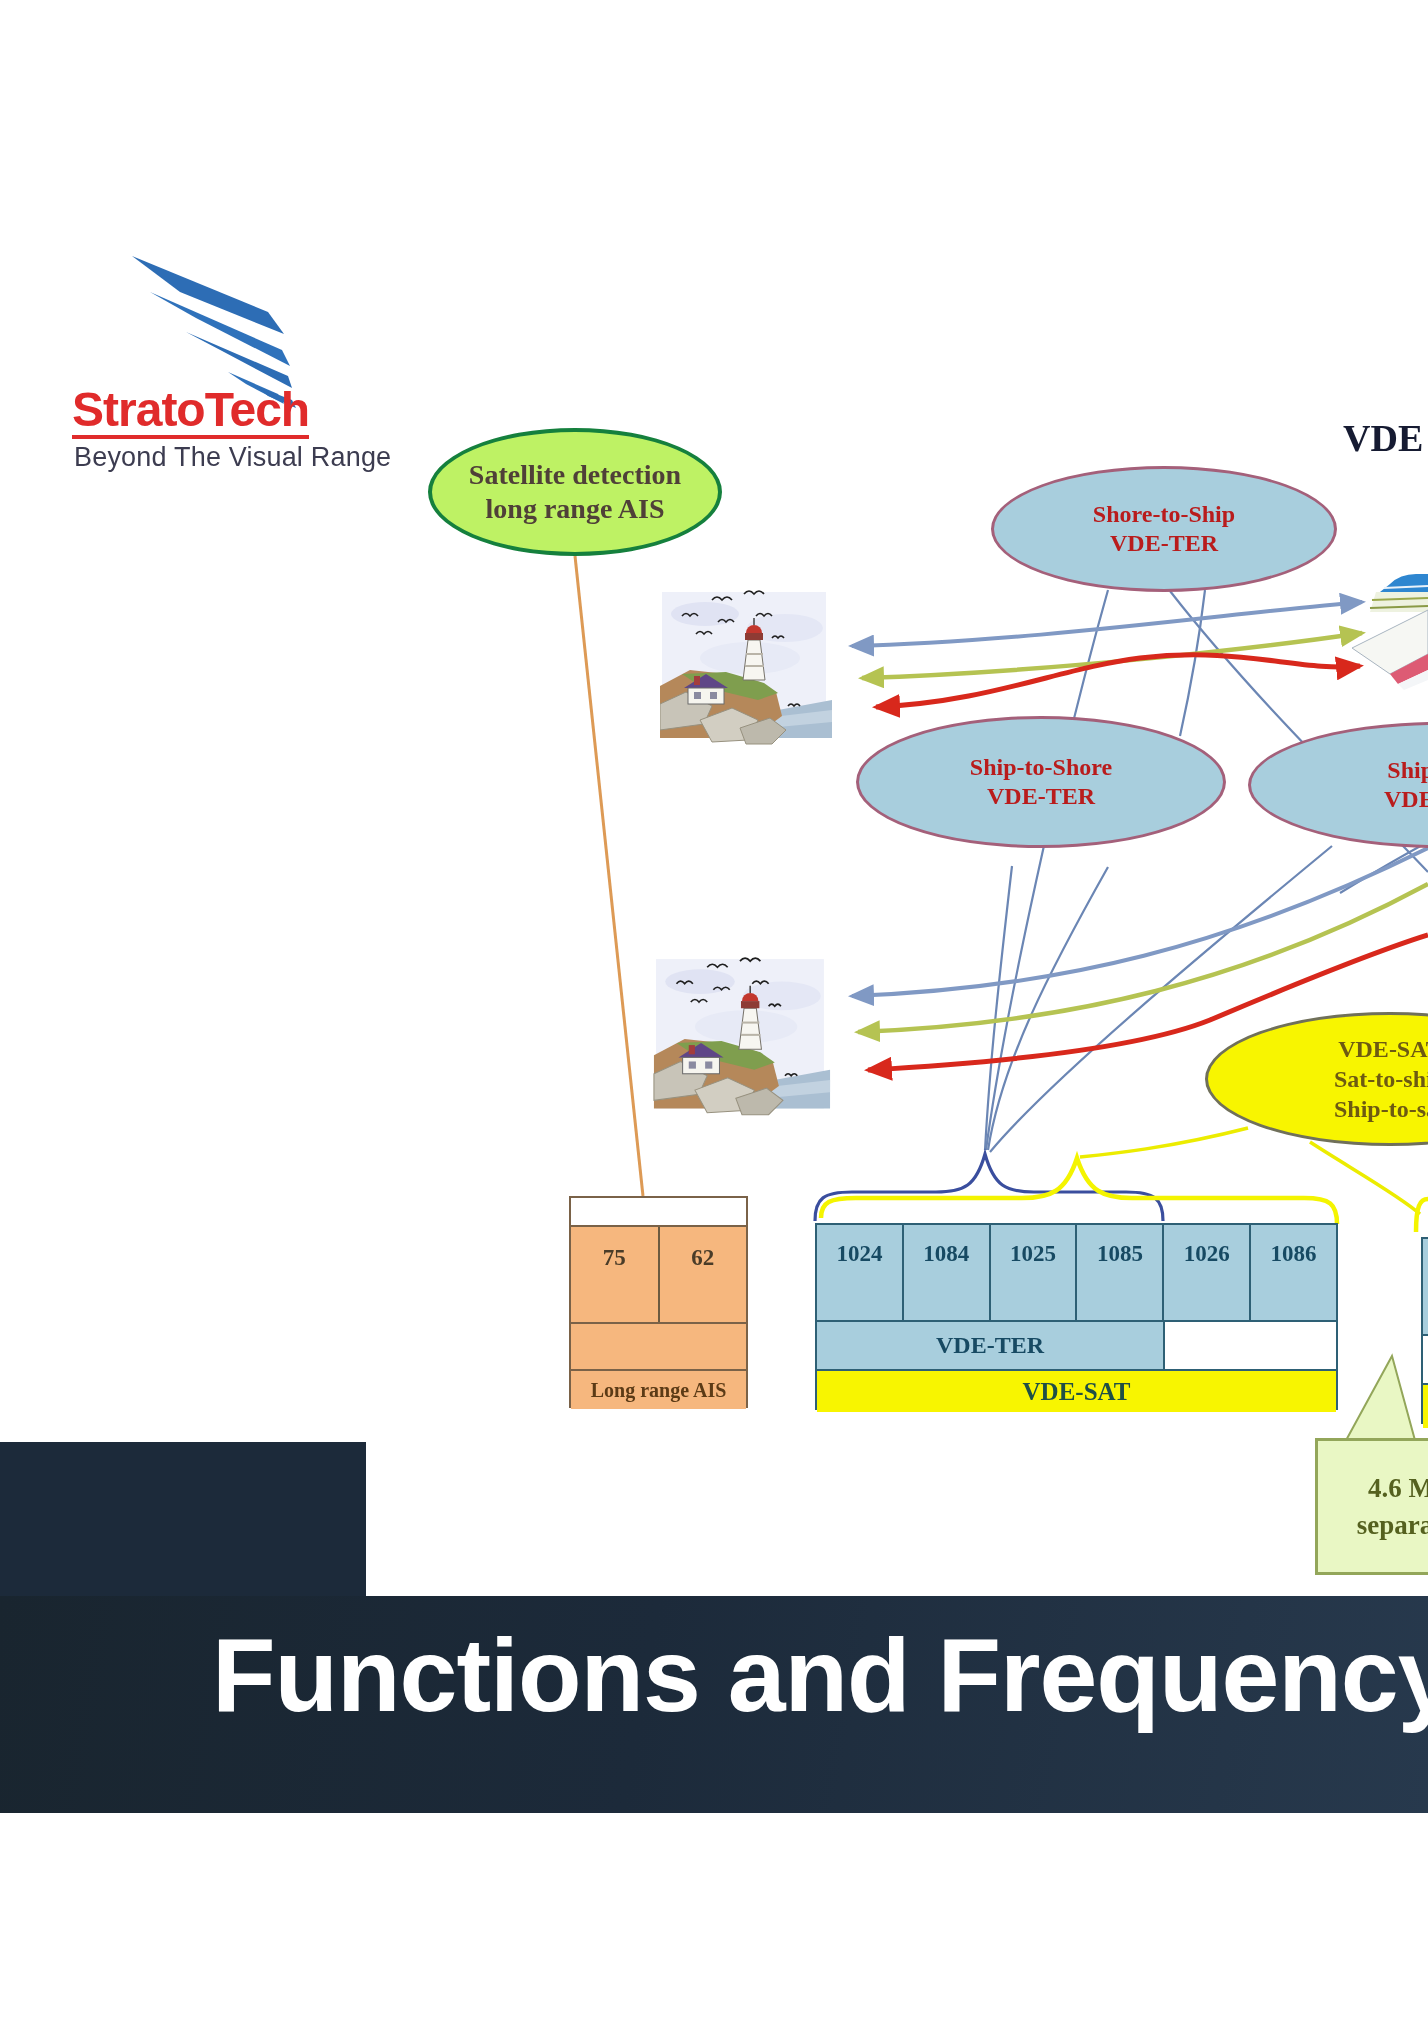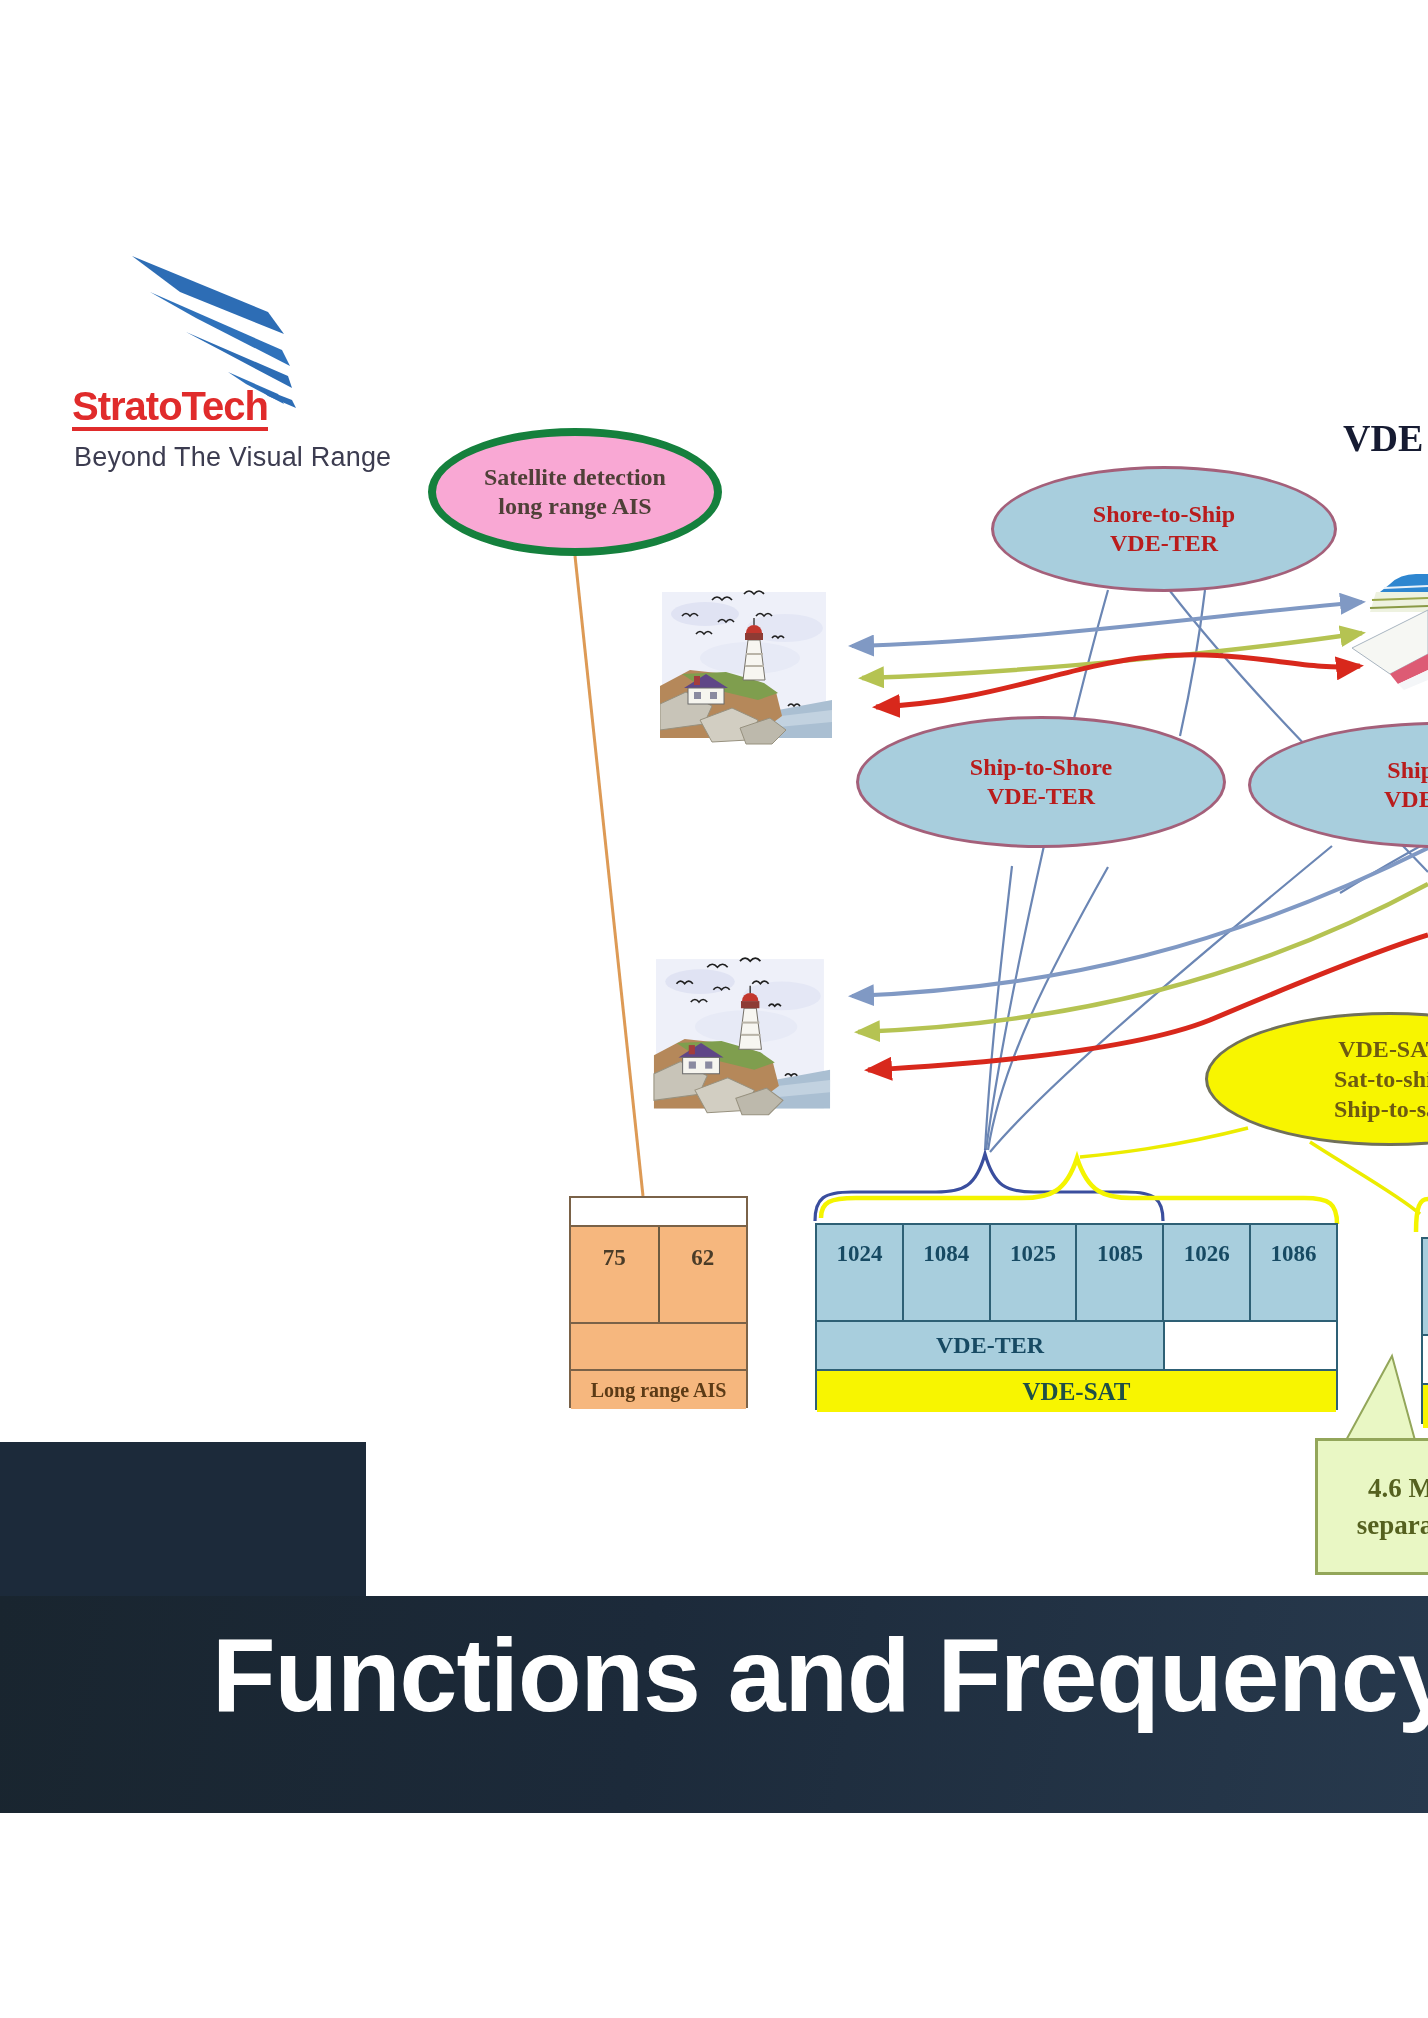--- a/index.html
+++ b/index.html
@@ -3,32 +3,32 @@
 <meta charset="utf-8">
 <style>
   html,body{margin:0;padding:0;background:#ffffff;}
   .stage{position:relative;width:1428px;height:2018px;overflow:hidden;background:#fff;
          font-family:"Liberation Serif","DejaVu Serif",serif;}
   .abs{position:absolute;box-sizing:border-box;}
   svg.art{position:absolute;left:0;top:0;width:1428px;height:2018px;}
 
   
   .brand{left:72px;top:386px;font-family:"Liberation Sans","DejaVu Sans",sans-serif;
-         font-weight:bold;font-size:40px;letter-spacing:-1px;color:#e02b2b;
+         font-weight:bold;font-size:48px;letter-spacing:-1px;color:#e02b2b;
          border-bottom:4px solid #e02b2b;padding-bottom:1px;line-height:1.0;}
   .tagline{left:74px;top:442px;font-family:"Liberation Sans","DejaVu Sans",sans-serif;
          font-size:27px;color:#3c3c50;letter-spacing:0.2px;}
 
   
   .vde-heading{left:1343px;top:416px;font-weight:bold;font-size:38px;color:#161b32;white-space:nowrap;}
 
   
   .ellipse{border-radius:50%;display:flex;flex-direction:column;justify-content:center;
            align-items:center;text-align:center;font-weight:bold;line-height:1.22;}
-  .e-peach{background:#f9a8d4;border:8px solid #15803d;color:#4f4038;font-size:24px;}
+  .e-peach{background:#bef264;border:4px solid #15803d;color:#4f4038;font-size:28px;}
   .e-blue{background:#a8cedd;border:3px solid #a4607a;color:#b91c1c;font-size:24px;}
   .e-yellow{background:#f8f500;border:3px solid #70705a;color:#6d5a12;font-size:24px;line-height:1.25;}
   .el-sat{left:428px;top:428px;width:294px;height:128px;}
   .el-shore{left:991px;top:466px;width:346px;height:126px;}
   .el-shipshore{left:856px;top:716px;width:370px;height:132px;}
   .el-shipship{left:1248px;top:722px;width:380px;height:126px;}
   .el-vdesat{left:1205px;top:1012px;width:370px;height:134px;}
 
   
   .ais{left:553px;top:1196px;width:179px;height:212px;border:2px solid #7a6248;background:#fff;margin-left:16px;}

